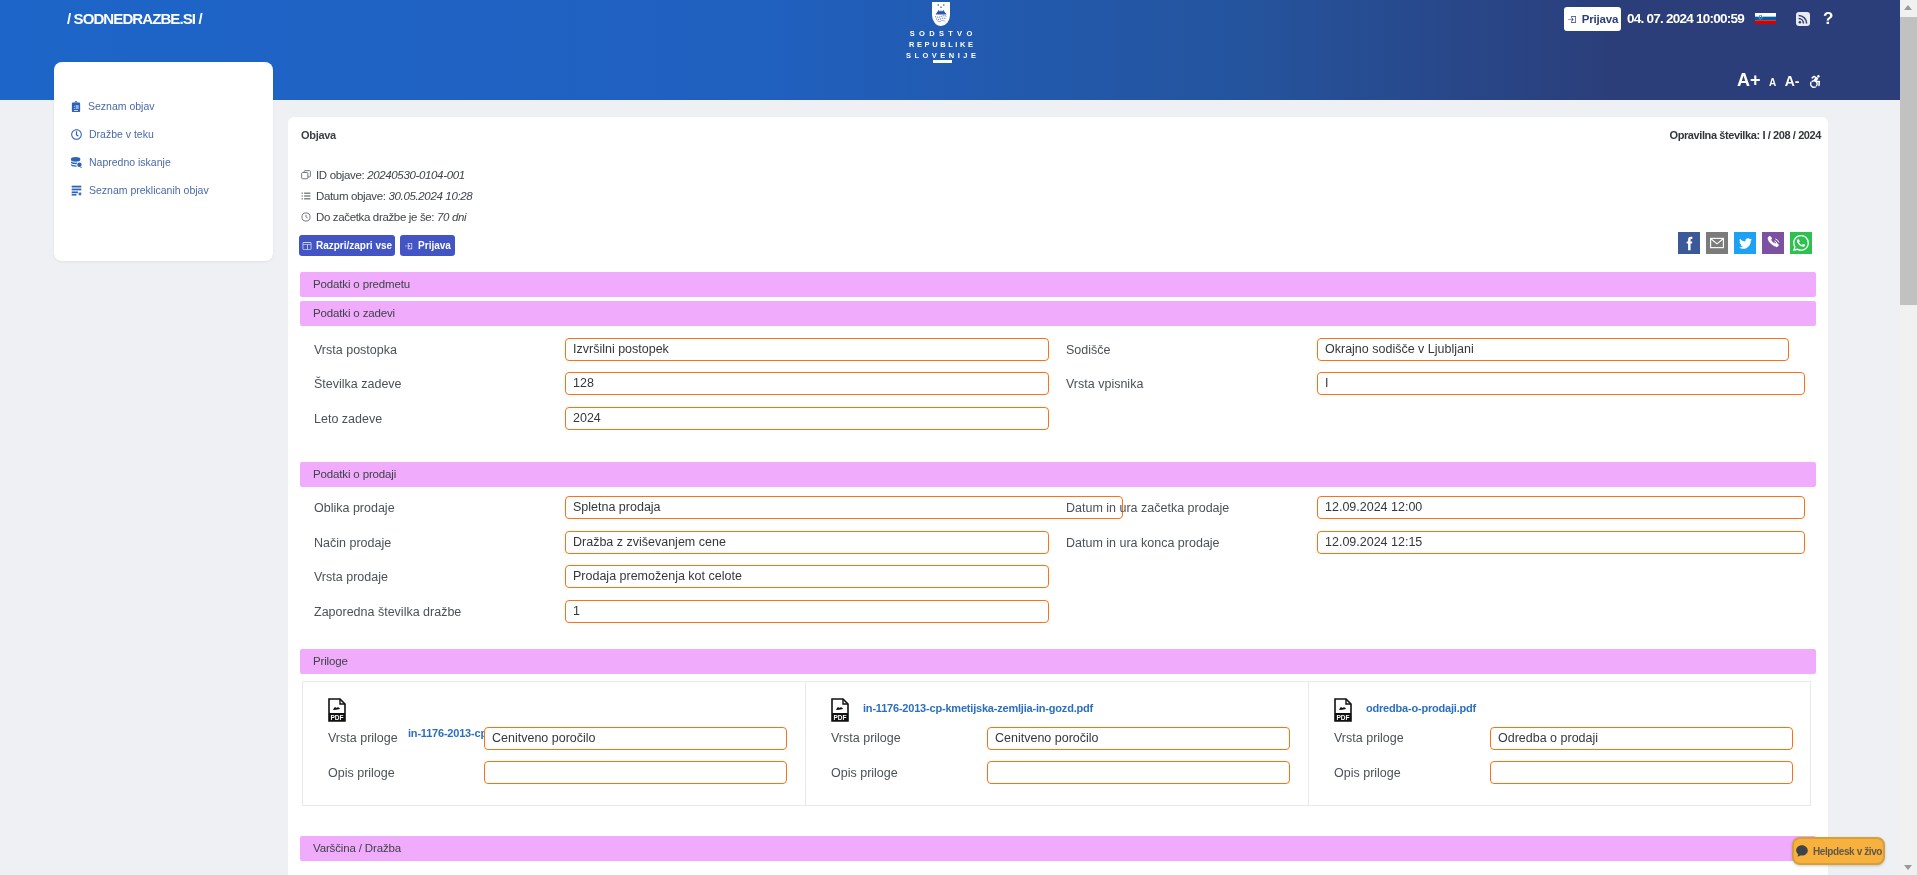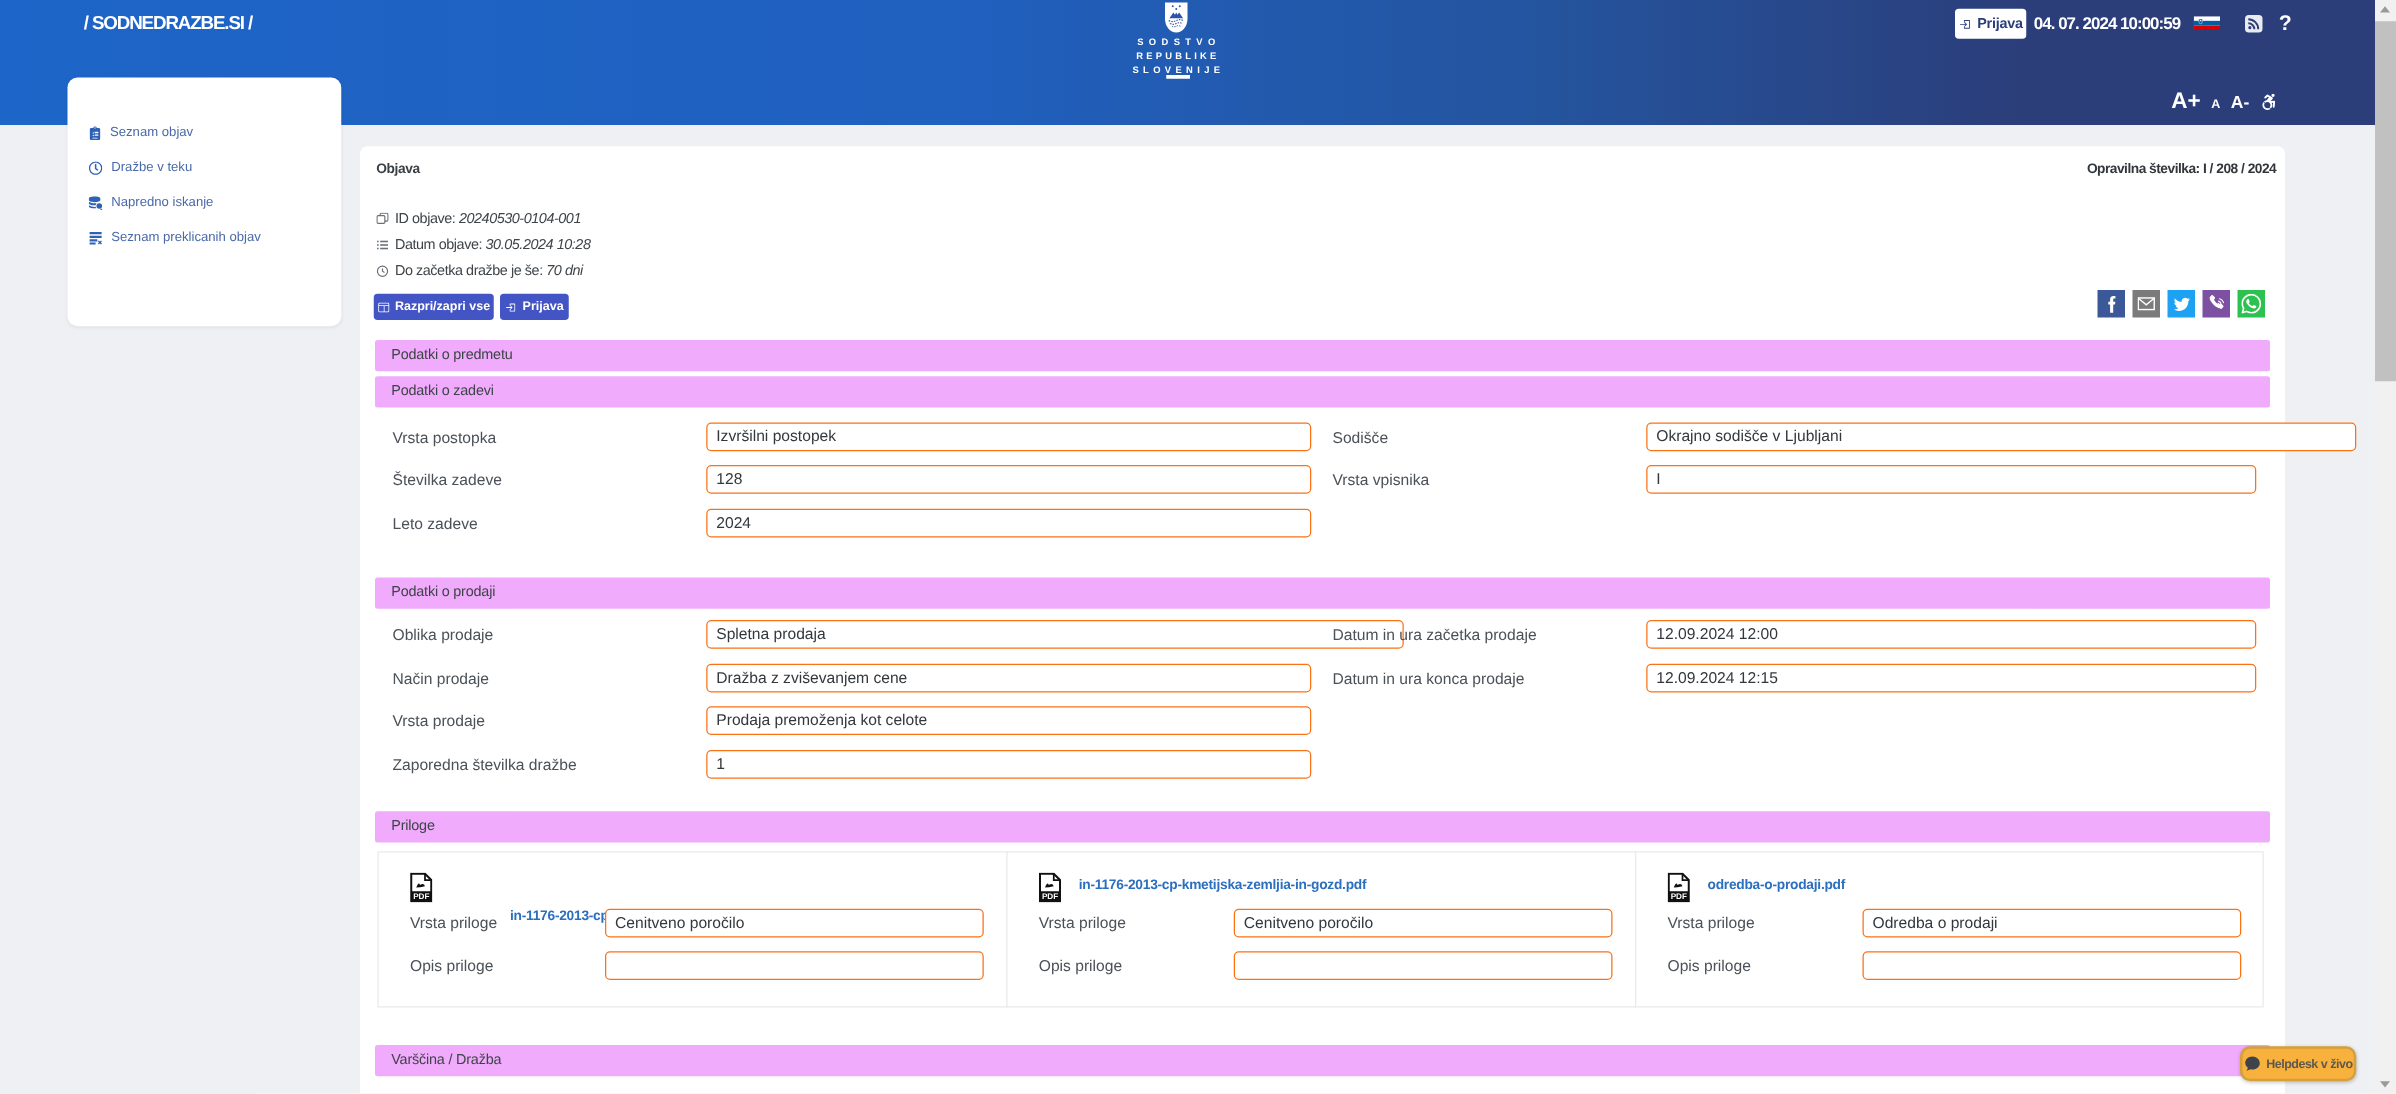--- a/index.html
+++ b/index.html
@@ -203,21 +203,21 @@
 
 <div class="bar" style="top:272px;">Podatki o predmetu</div>
 <div class="bar" style="top:301px;">Podatki o zadevi</div>
 <div class="bar" style="top:462px;">Podatki o prodaji</div>
 <div class="bar" style="top:649px;">Priloge</div>
 <div class="bar" style="top:836px;">Varščina / Dražba</div>
 
 <div class="lbl" style="left:314px;top:343px;">Vrsta postopka</div>
 <div class="inp" style="left:565px;top:338px;width:484px;">Izvršilni postopek</div>
 <div class="lbl" style="left:1066px;top:343px;">Sodišče</div>
-<div class="inp" style="left:1317px;top:338px;width:568px;">Okrajno sodišče v Ljubljani</div>
+<div class="inp" style="left:1317px;top:338px;width:472px;">Okrajno sodišče v Ljubljani</div>
 
 <div class="lbl" style="left:314px;top:377px;">Številka zadeve</div>
 <div class="inp" style="left:565px;top:372px;width:484px;">128</div>
 <div class="lbl" style="left:1066px;top:377px;">Vrsta vpisnika</div>
 <div class="inp" style="left:1317px;top:372px;width:488px;">I</div>
 
 <div class="lbl" style="left:314px;top:412px;">Leto zadeve</div>
 <div class="inp" style="left:565px;top:407px;width:484px;">2024</div>
 
 <div class="lbl" style="left:314px;top:501px;">Oblika prodaje</div>

